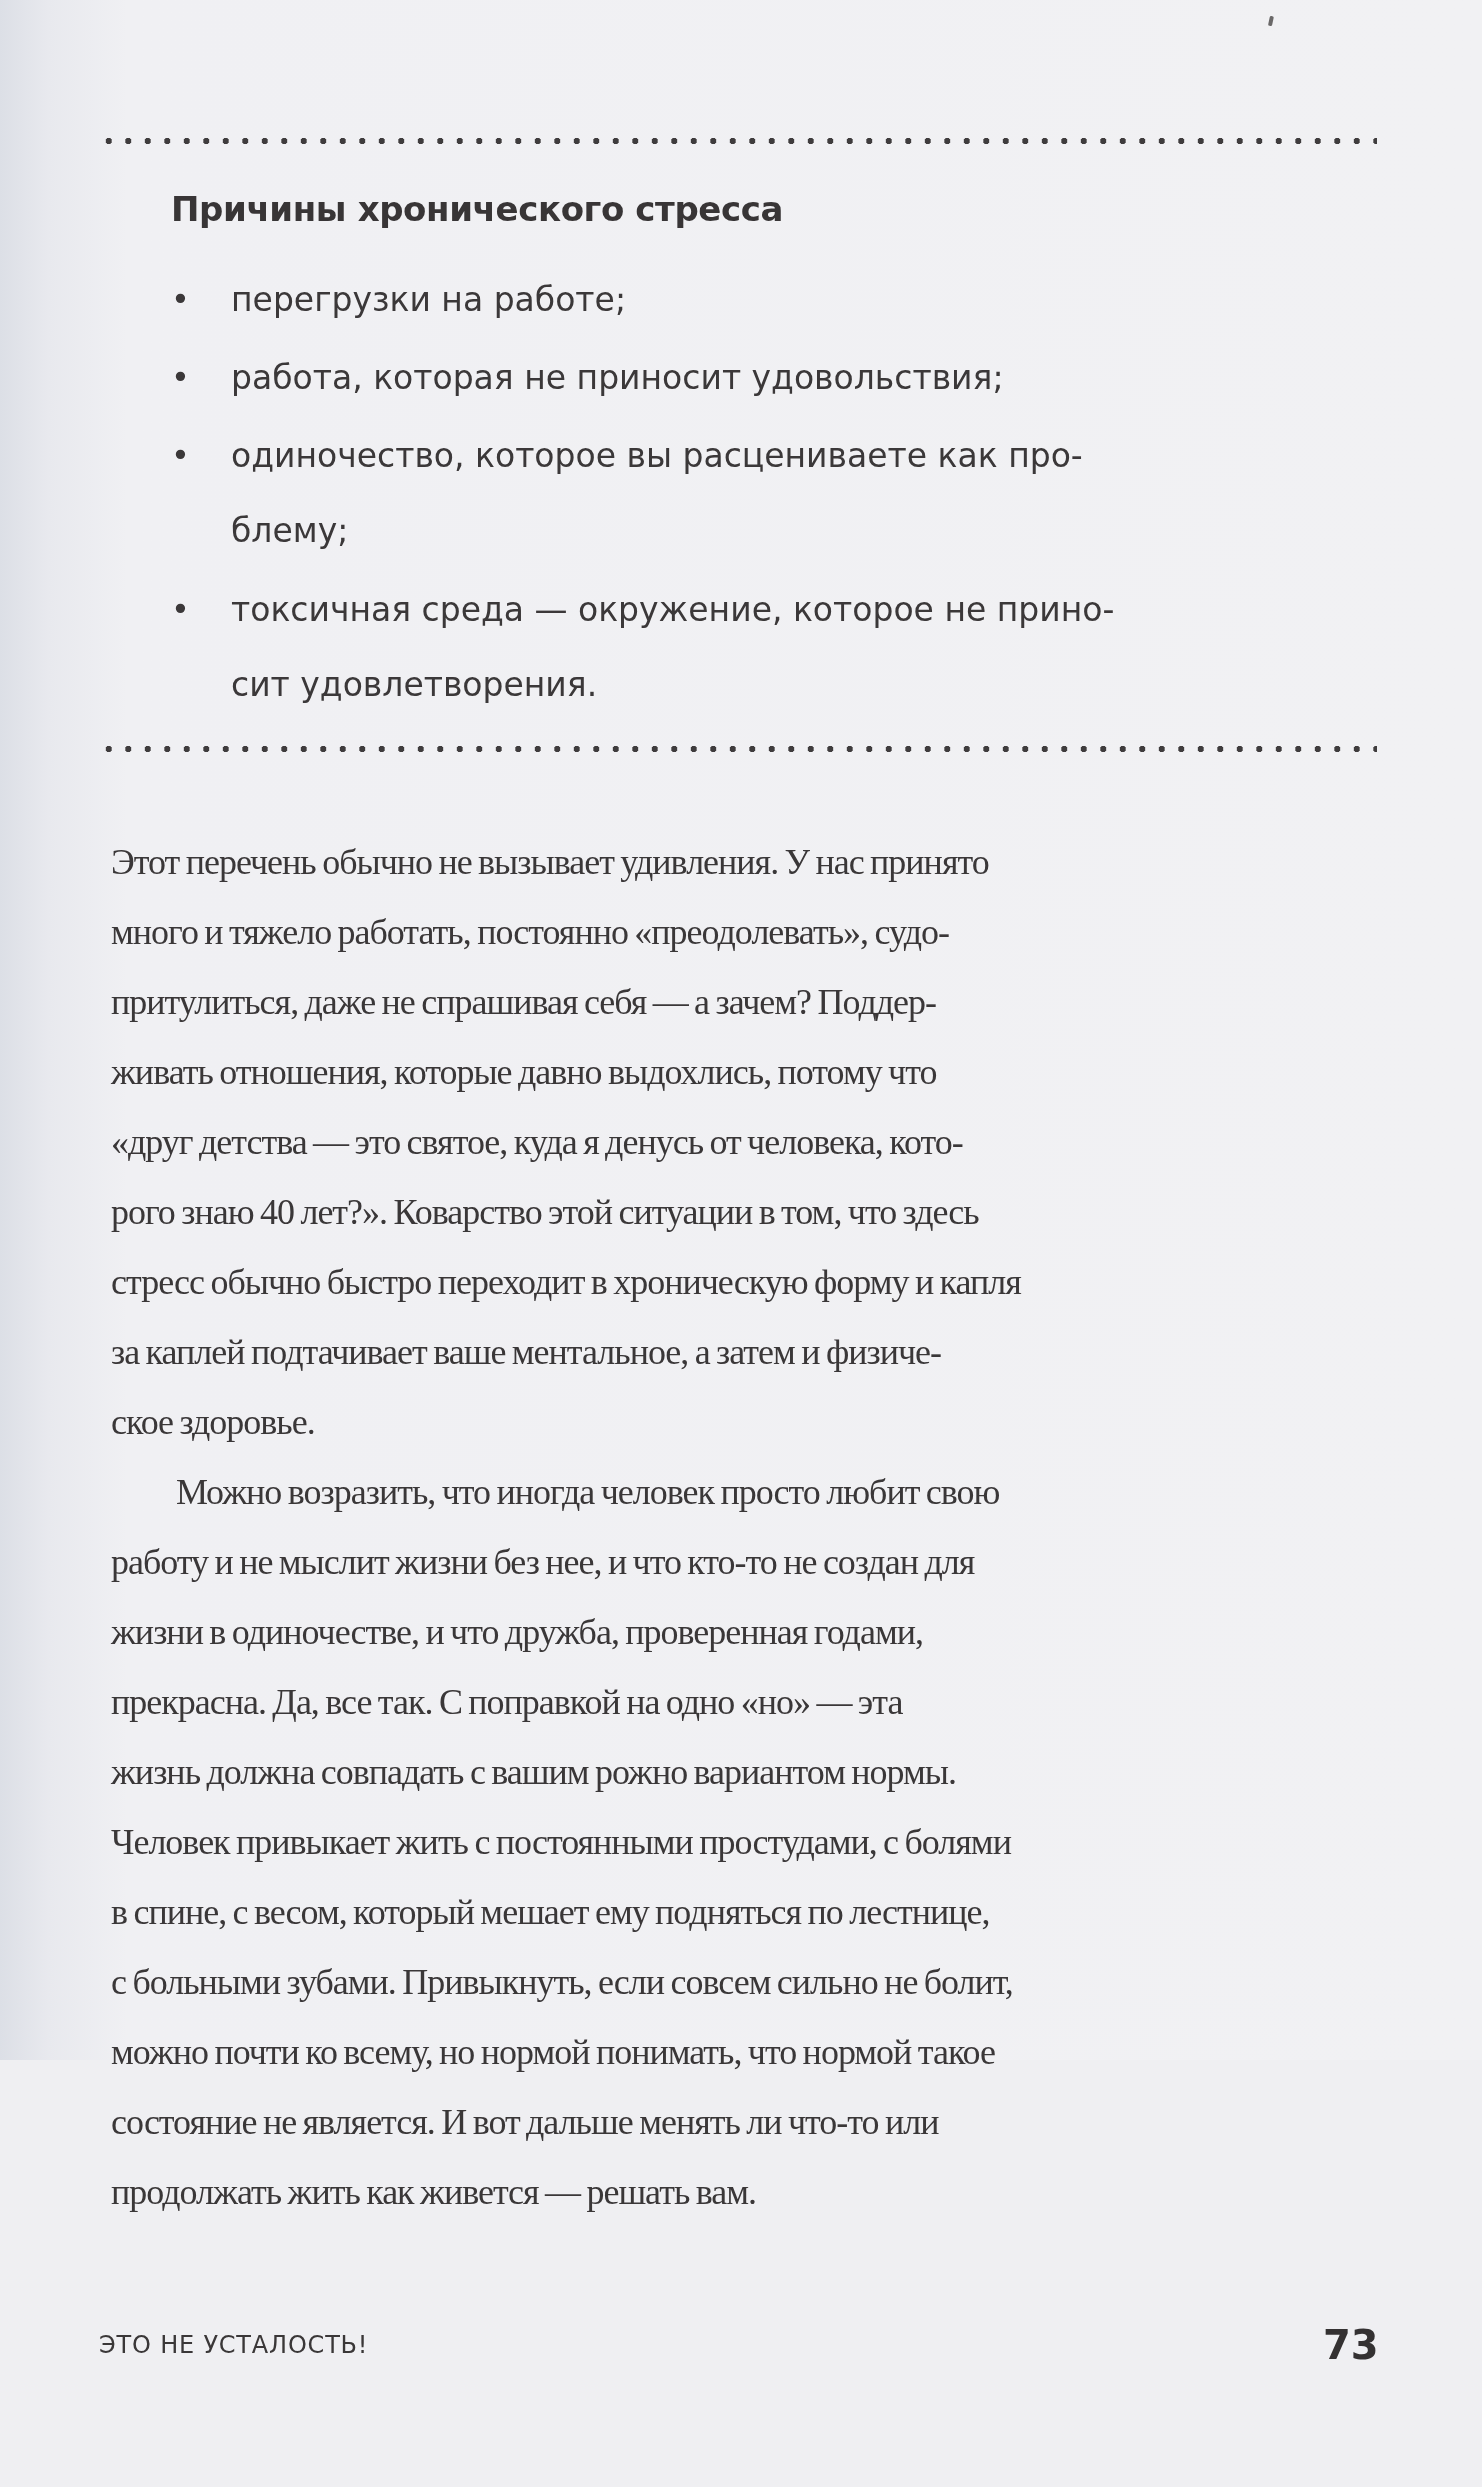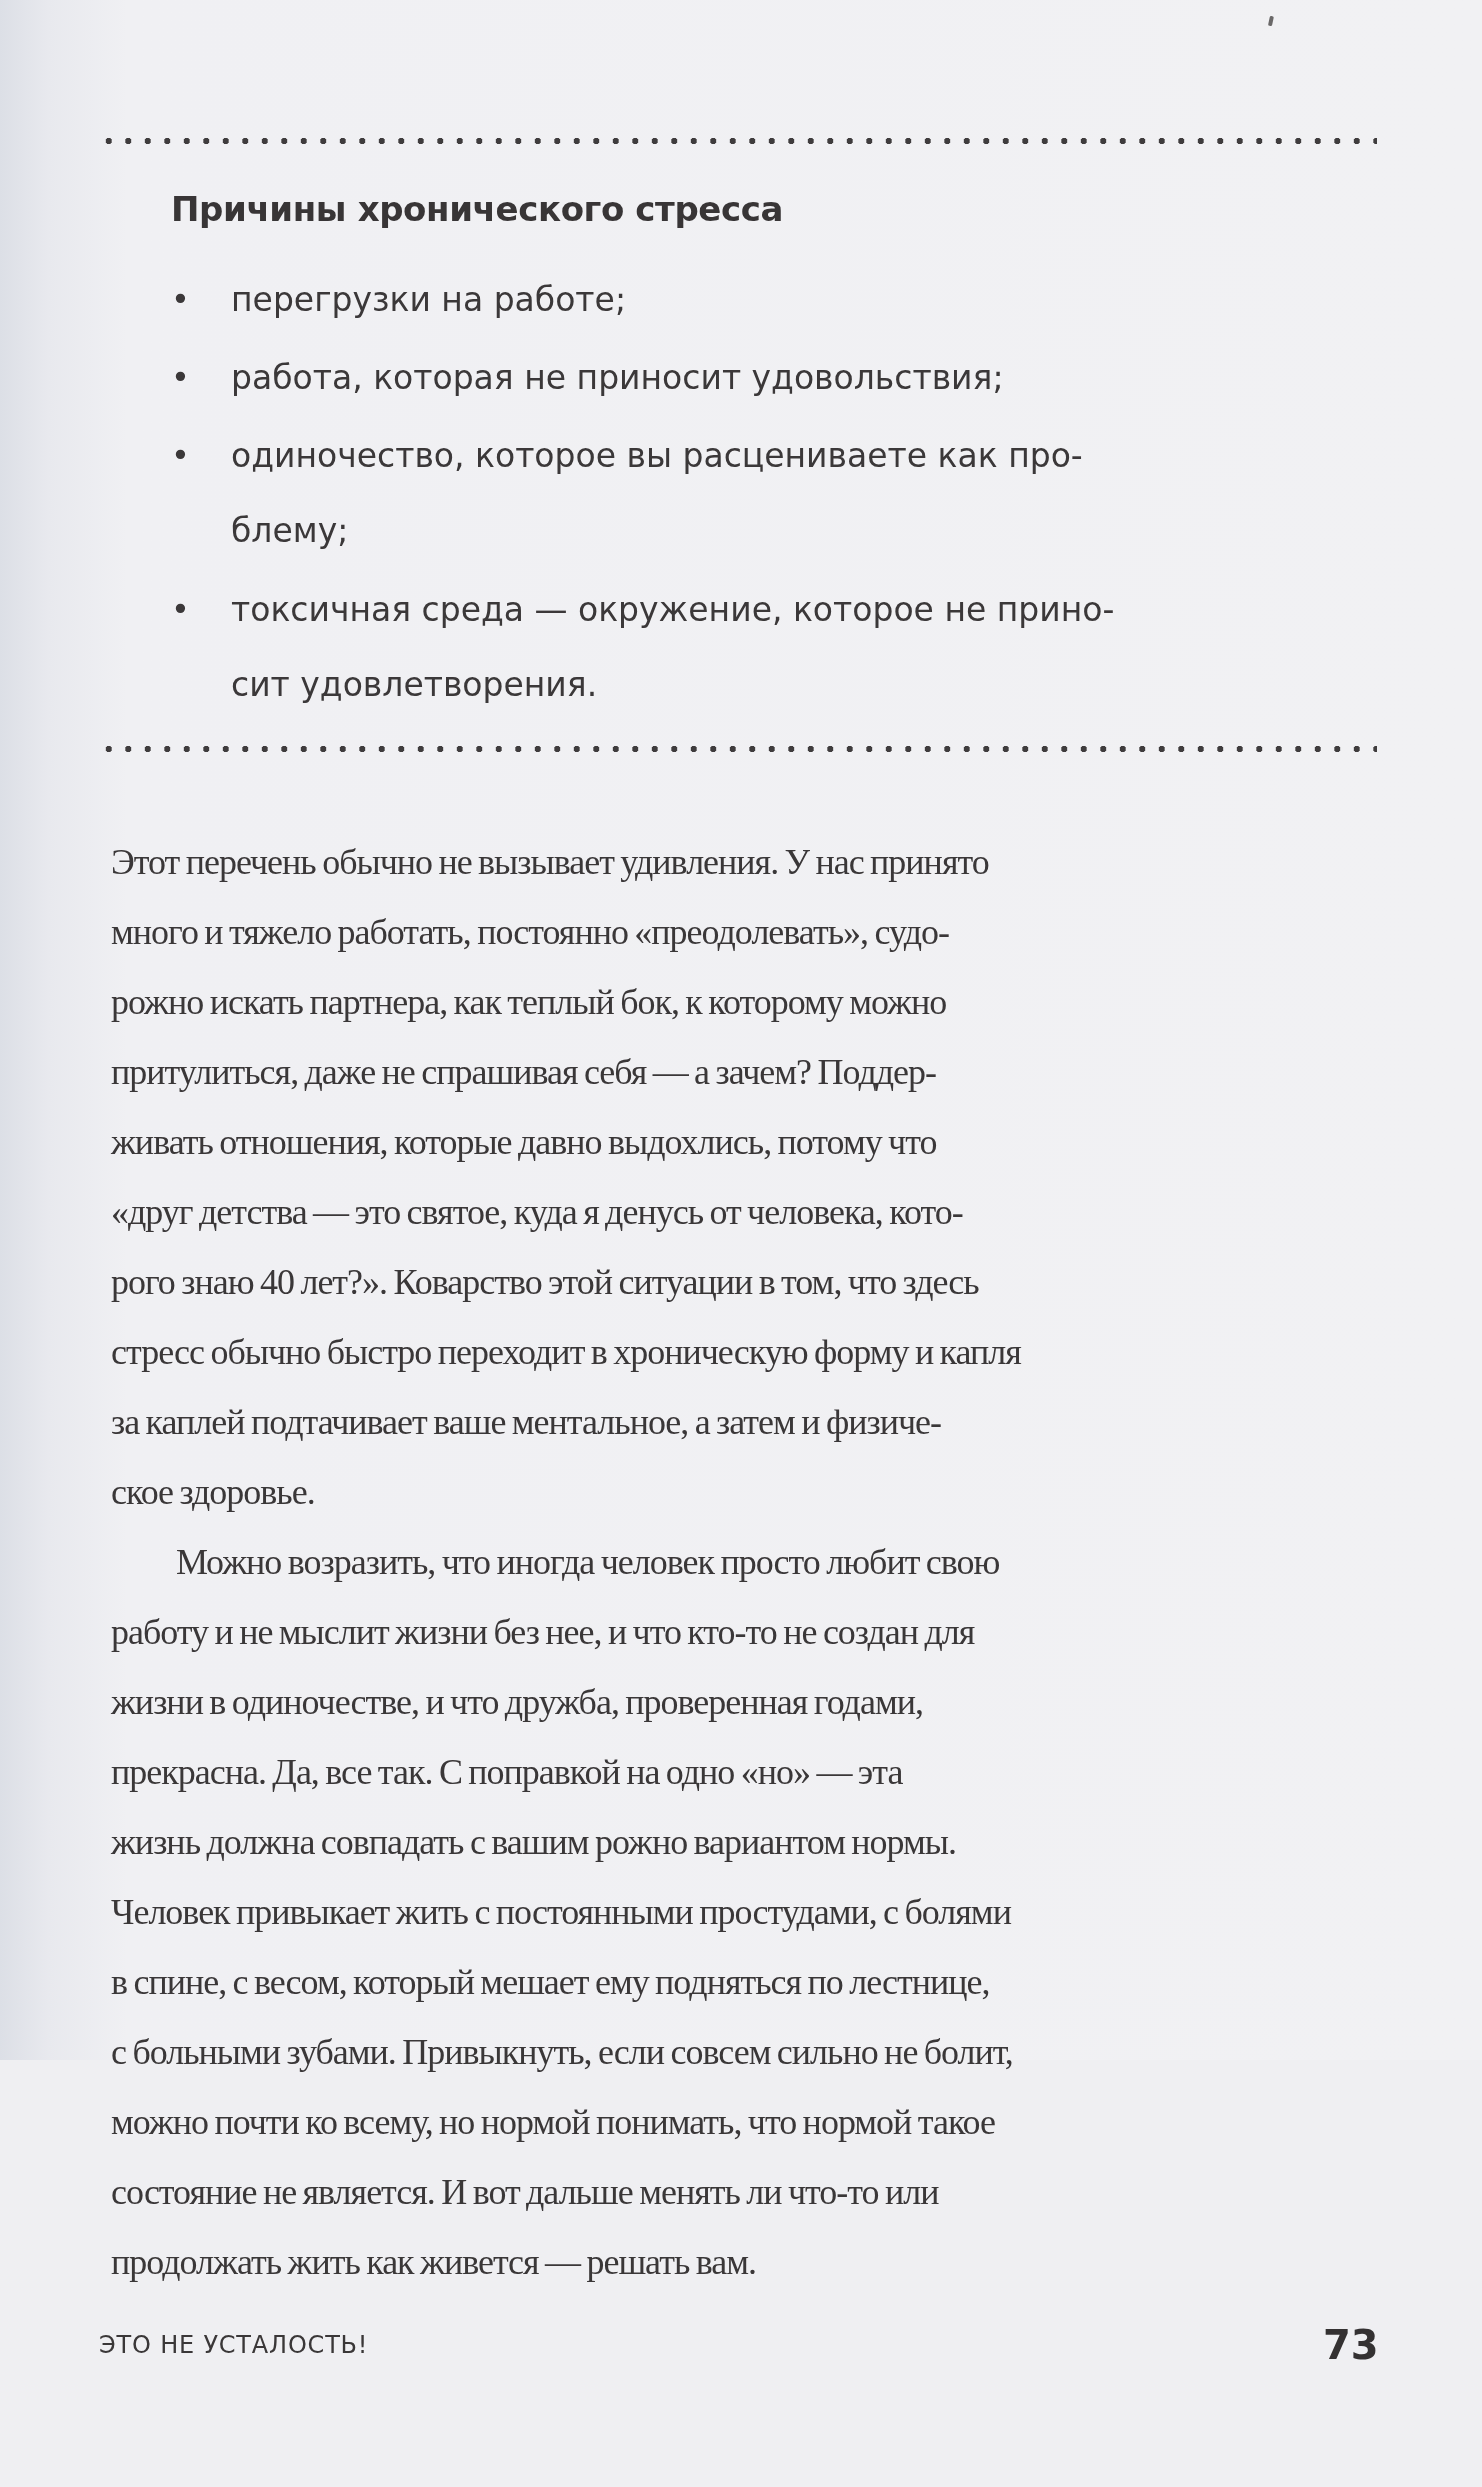--- a/index.html
+++ b/index.html
@@ -141,21 +141,20 @@
       <span class="line">сит удовлетворения.</span>
     </li>
   </ul>
 
   <div class="dotted-rule rule-bottom"></div>
 
   <div class="body-text">
     <p>
       <span class="line">Этот перечень обычно не вызывает удивления. У нас принято</span>
       <span class="line">много и тяжело работать, постоянно «преодолевать», судо-</span>
-      <span class="line">рожно искать партнера, как теплый бок, к которому можно</span>
       <span class="line">притулиться, даже не спрашивая себя — а зачем? Поддер-</span>
       <span class="line">живать отношения, которые давно выдохлись, потому что</span>
       <span class="line">«друг детства — это святое, куда я денусь от человека, кото-</span>
       <span class="line">рого знаю 40 лет?». Коварство этой ситуации в том, что здесь</span>
       <span class="line">стресс обычно быстро переходит в хроническую форму и капля</span>
       <span class="line">за каплей подтачивает ваше ментальное, а затем и физиче-</span>
       <span class="line">ское здоровье.</span>
     </p>
     <p class="indent">
       <span class="line">Можно возразить, что иногда человек просто любит свою</span>

